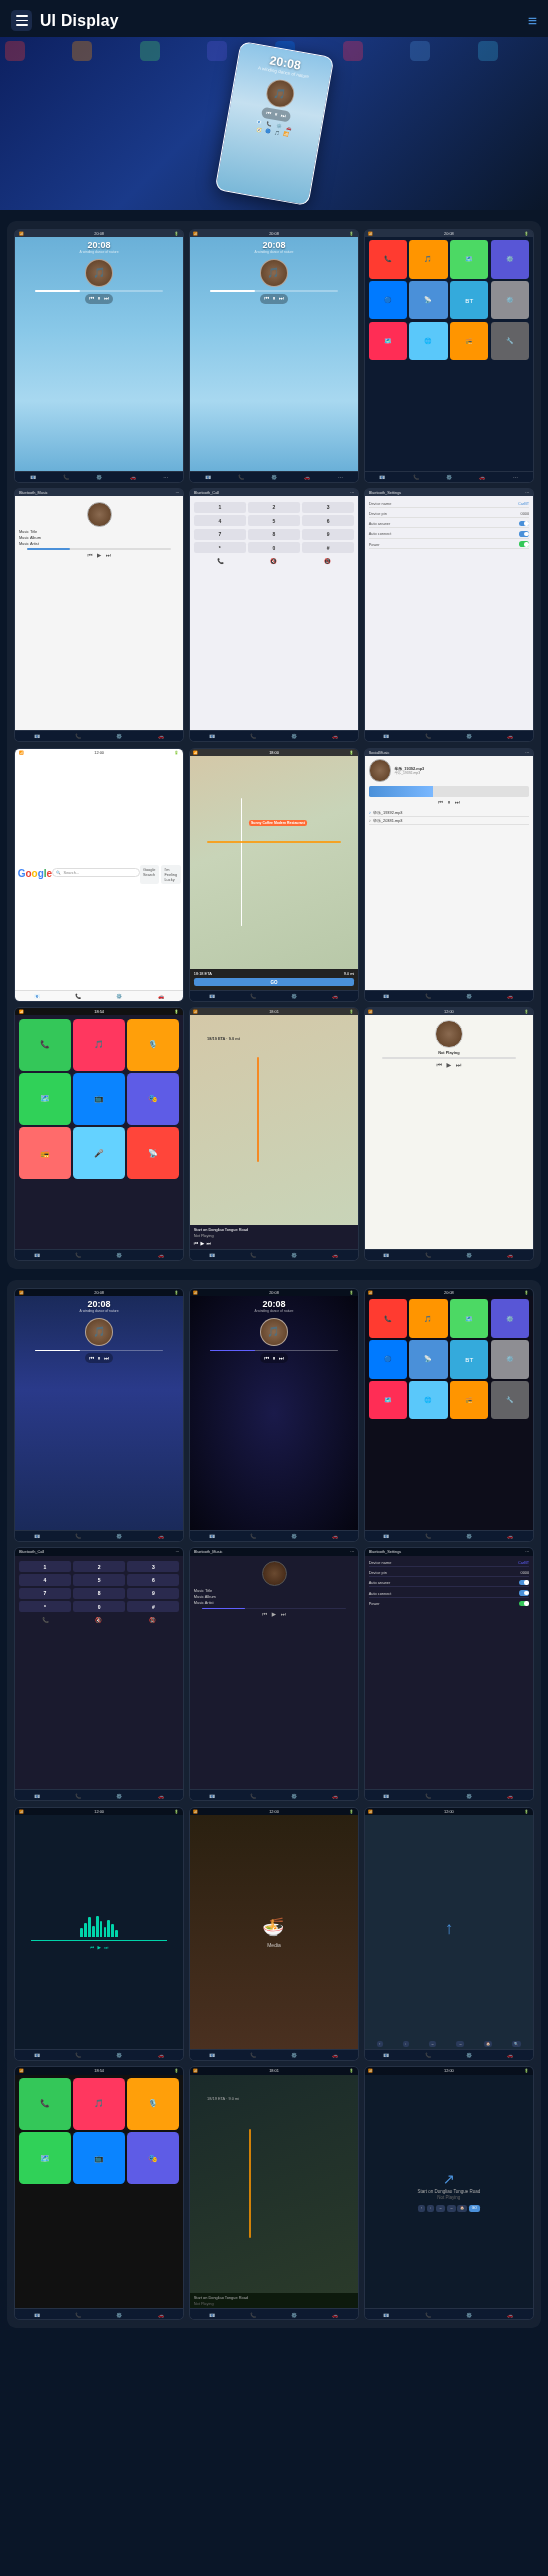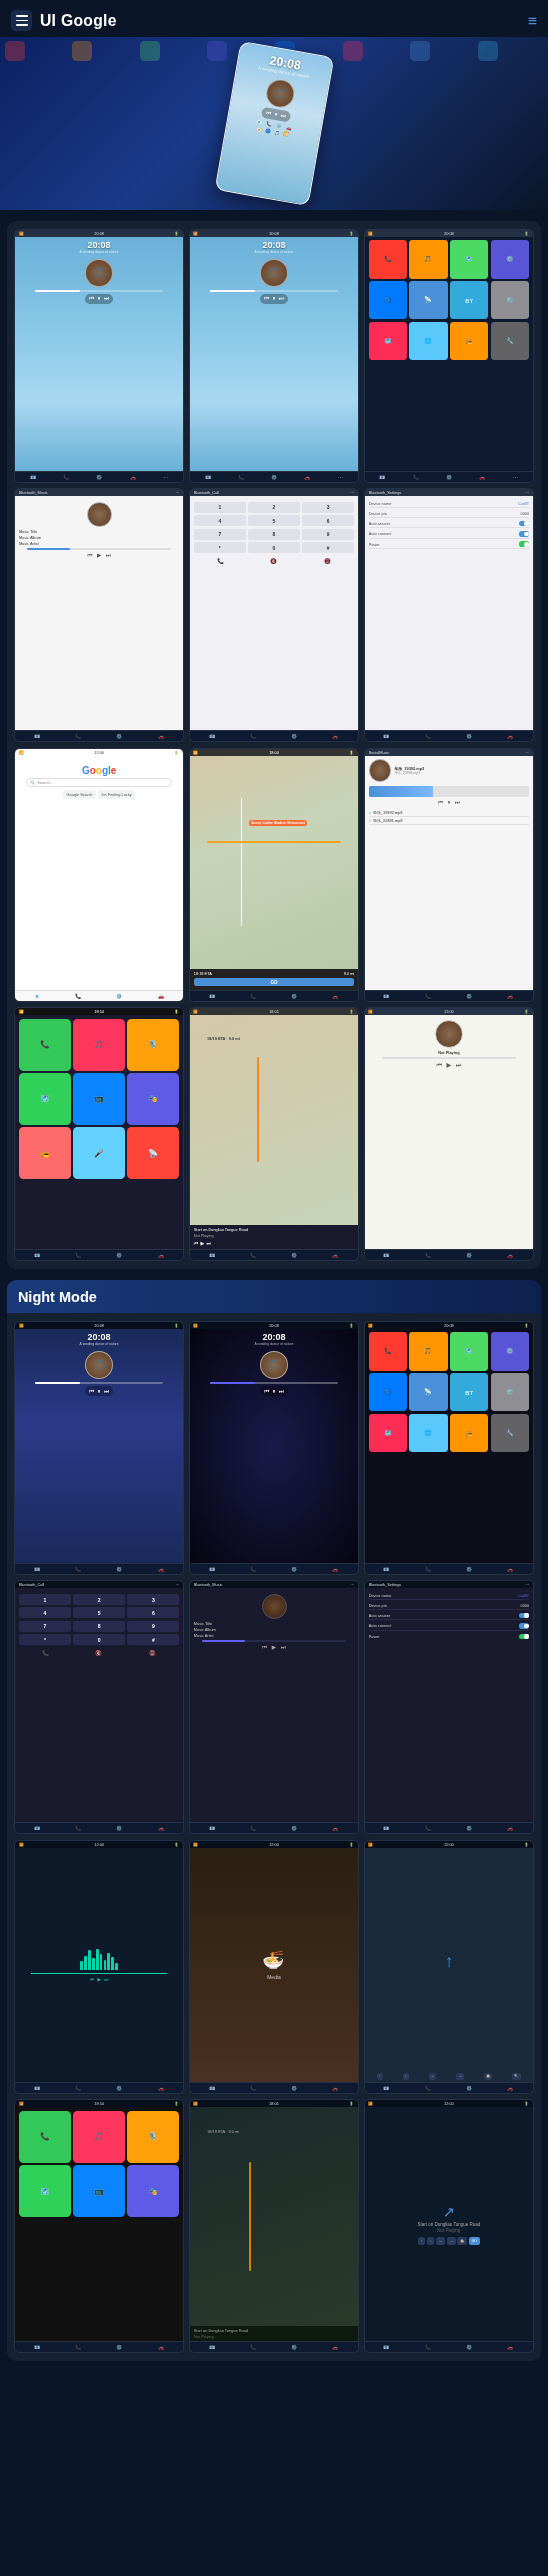--- a/index.html
+++ b/index.html
@@ -271,41 +271,41 @@
     .nav-btn { background: #2a3a5a; border-radius: 2.2px; padding: 1.1px 2.2px; font-size: 3.4px; color: #ccc; }
 
     .section-spacer { height: 13.4px; }
 
     
     .status-day { background: rgba(255,255,255,0.1); }
     .status-night { background: rgba(0,0,0,0.4); }
 
     .google-content {
       flex: 1; background: #fff;
-      display: flex; flex-direction: column; align-items: center; justify-content: flex-start; padding: 4.5px 2.2px;
+      display: flex; align-items: center; justify-content: flex-start; padding: 4.5px 2.2px;
     }
     .google-logo { font-size: 10px; font-weight: bold; margin: 4.5px 0 2.2px; }
     .google-g { color: #4285f4; }
     .google-o1 { color: #ea4335; }
     .google-o2 { color: #fbbc05; }
     .google-l { color: #4285f4; }
     .google-e { color: #34a853; }
     .google-search-box { width: 90%; height: 9px; border-radius: 4.5px; border: 0.6px solid #ddd; display: flex; align-items: center; padding: 0 3.4px; gap: 2.2px; font-size: 3.9px; color: #888; background: #fff; }
   </style>
 </head>
 <body>
 
 <div class="header">
   <div class="header-left">
     <div class="hamburger-icon">
       <span></span>
         <span></span>
         <span></span>
     </div>
-    <span class="header-title">UI Google</span>
+    <span class="header-title">UI Display</span>
   </div>
   <span class="menu-icon">≡</span>
 </div>
 
 <div class="hero">
   <div class="hero-bg-icons">
 
     <div class="hero-bg-icon" style="background:#ff3b30;border-radius:4.5px;"></div>
     <div class="hero-bg-icon" style="background:#ff9500;border-radius:4.5px;"></div>
     <div class="hero-bg-icon" style="background:#4cd964;border-radius:4.5px;"></div>
@@ -709,21 +709,20 @@
         <span class="bottom-nav-icon">📞</span>
         <span class="bottom-nav-icon">⚙️</span>
         <span class="bottom-nav-icon">🚗</span>
       </div>
     </div>
 
   </div>
 </div>
 
 <div class="mode-section">
-  <div class="mode-label night-label">Night Mode</div>
   <div class="screens-grid">
 
     <div class="screen-card">
       <div class="status-bar status-night">
         <span>📶</span>
         <span>20:08</span>
         <span>🔋</span>
       </div>
       <div class="music-bg-night">
         <span class="card-time">20:08</span>

